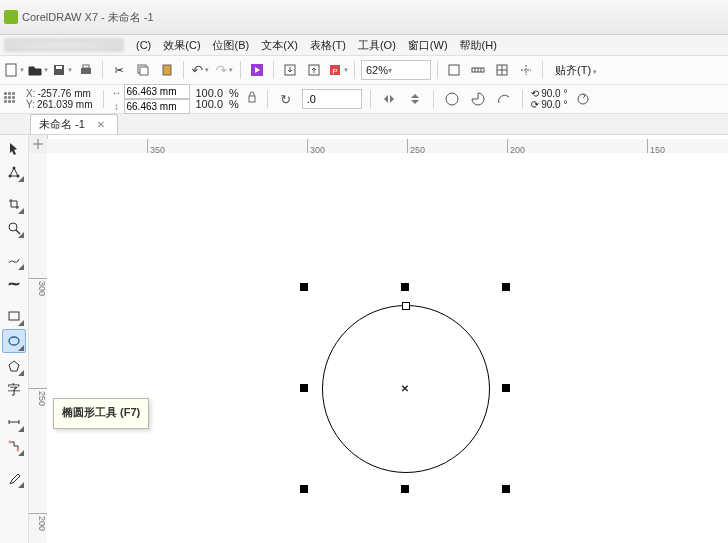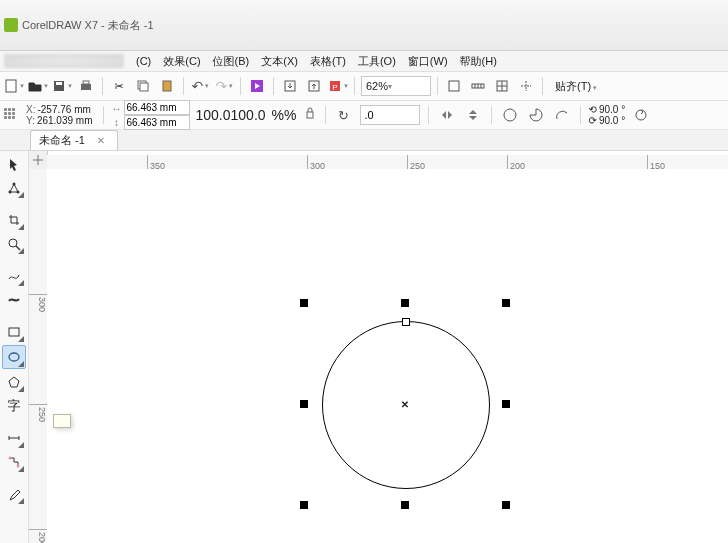--- a/index.html
+++ b/index.html
@@ -1,37 +1,37 @@
 <!DOCTYPE html>
 <html><head>
 <meta charset="utf-8">
 <style>
 html,body{margin:0;padding:0;font-family:"Microsoft YaHei",Tahoma,sans-serif;font-size:11px;color:#222;background:#fff;overflow:hidden}
-.titlebar{height:18px;background:linear-gradient(#f7f7f7,#eaeaea);display:flex;align-items:center;padding:16px 4px;border-bottom:1px solid #d0d0d0}
+.titlebar{height:18px;background:linear-gradient(#f7f7f7,#eaeaea);display:flex;align-items:center;padding:8px 4px;border-bottom:1px solid #d0d0d0}
 .app-icon{width:14px;height:14px;background:#7fb927;border-radius:2px;margin-right:4px}
 .title-text{font-size:11px;color:#555}
 .menubar{height:20px;background:#f5f5f5;display:flex;align-items:center;padding:0 4px;border-bottom:1px solid #e0e0e0}
 .menu-smudge{width:120px;height:14px;background:radial-gradient(#e8e8e8,#d8d8d8);filter:blur(1px);border-radius:3px;margin-right:6px}
 .menu-item{padding:2px 6px;cursor:default}
 .toolbar{height:28px;background:#fbfbfb;display:flex;align-items:center;padding:0 4px;gap:4px;border-bottom:1px solid #e4e4e4}
 .tb-btn{width:20px;height:20px;display:flex;align-items:center;justify-content:center;border-radius:2px}
 .tb-sep{width:1px;height:18px;background:#d5d5d5;margin:0 2px}
 .tb-drop::after{content:"▾";font-size:7px;color:#888;margin-left:2px}
 .zoom-input{width:60px;height:18px;border:1px solid #c8c8c8;background:#fff;font-size:11px;padding:0 4px;display:flex;align-items:center;}
 .propbar{height:28px;background:#fbfbfb;display:flex;align-items:center;padding:0 4px;gap:6px;border-bottom:1px solid #e4e4e4}
 .grip{width:14px;height:14px;display:grid;grid-template-columns:repeat(3,3px);grid-template-rows:repeat(3,3px);gap:1px}
 .grip span{background:#888;border-radius:1px}
 .coord-block{display:flex;flex-direction:column;font-size:10px;line-height:11px;padding:0 2px}
 .coord-row{display:flex;gap:2px}
 .coord-label{color:#666}
 .dim-block{display:flex;flex-direction:column;font-size:10px;line-height:11px}
 .dim-row{display:flex;align-items:center;gap:2px}
 .dim-icon{width:10px;text-align:center;color:#777}
 .dim-input{width:60px;height:13px;border:1px solid #c8c8c8;padding:0 2px;font-size:10px;background:#fff}
-.pct-block{display:flex;flex-direction:row;font-size:14px;line-height:11px}
+.pct-block{display:flex;flex-direction:column;font-size:11px;line-height:11px}
 .lock{width:14px;height:22px;display:flex;align-items:center;justify-content:center;color:#777}
 .rot-input{width:50px;height:18px;border:1px solid #c8c8c8;background:#fff;padding:0 4px;font-size:11px}
 .angle-block{display:flex;flex-direction:column;font-size:10px;line-height:11px}
 .tabrow{height:20px;background:#f2f2f2;display:flex;align-items:flex-end;border-bottom:1px solid #d8d8d8;padding-left:30px}
 .doc-tab{background:#fff;border:1px solid #c8c8c8;border-bottom:none;padding:2px 12px 2px 8px;font-size:11px;display:flex;align-items:center;gap:12px;border-radius:3px 3px 0 0}
 .tab-close{color:#888;font-size:10px}
 .workrow{display:flex;height:429px}
 .toolbox{width:28px;background:#f8f8f8;border-right:1px solid #e0e0e0;display:flex;flex-direction:column;align-items:center;padding-top:2px;gap:2px}
 .tool{width:22px;height:22px;display:flex;align-items:center;justify-content:center;border-radius:2px;position:relative}
 .tool.sel{background:#d0e4f7;border:1px solid #7fb2e0}
@@ -392,16 +392,17 @@
       <div class="handle" style="left:253px;top:231px"></div>
       <div class="handle" style="left:455px;top:231px"></div>
       <div class="handle" style="left:253px;top:332px"></div>
       <div class="handle" style="left:354px;top:332px"></div>
       <div class="handle" style="left:455px;top:332px"></div>
 
       <div style="position:absolute;left:355px;top:149px;width:6px;height:6px;border:1px solid #000;background:#fff"></div>
       <div class="center-x" style="left:358px;top:235px">✕</div>
 
       <div class="tooltip" style="left:6px;top:245px">
+        <div class="tt-title">椭圆形工具 (F7)</div>
       </div>
     </div>
   </div>
 </div>
 
 </body></html>

